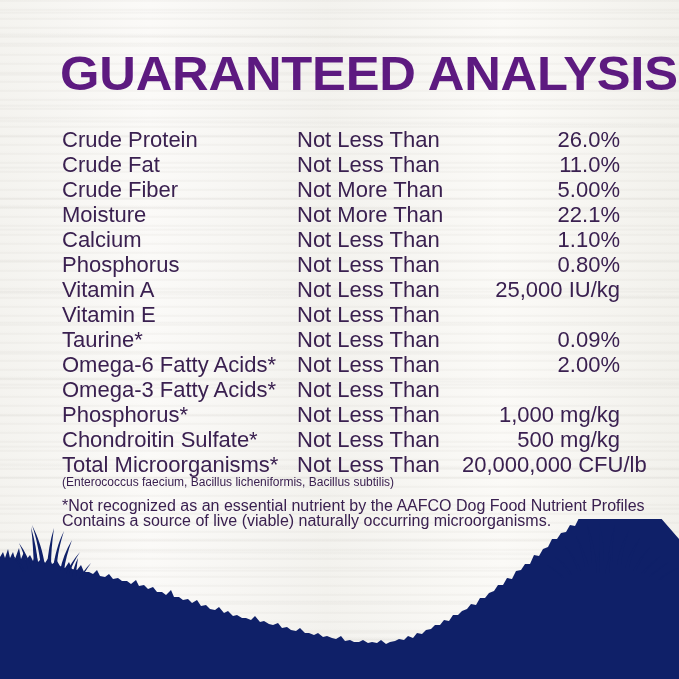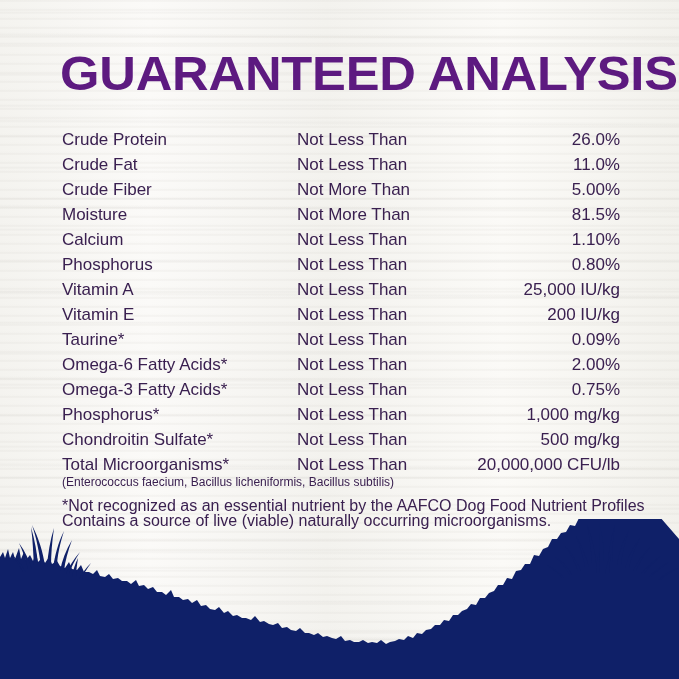--- a/index.html
+++ b/index.html
@@ -82,21 +82,21 @@
     left: 62px;
     top: 127px;
     width: 558px;
   }
 
   .row {
     display: flex;
     align-items: baseline;
     height: 25px;
     color: #3a2050;
-    font-size: 17px;
+    font-size: 22px;
     line-height: 25px;
     white-space: nowrap;
   }
   .nutrient {
     width: 235px;
     flex: 0 0 235px;
     text-align: left;
   }
   .qualifier {
     width: 165px;
@@ -160,56 +160,54 @@
           <div class="amount">11.0%</div>
         </div>
         <div class="row">
           <div class="nutrient">Crude Fiber</div>
           <div class="qualifier">Not More Than</div>
           <div class="amount">5.00%</div>
         </div>
         <div class="row">
           <div class="nutrient">Moisture</div>
           <div class="qualifier">Not More Than</div>
-          <div class="amount">81.5%</div>
+          <div class="amount">22.1%</div>
         </div>
         <div class="row">
           <div class="nutrient">Calcium</div>
           <div class="qualifier">Not Less Than</div>
           <div class="amount">1.10%</div>
         </div>
         <div class="row">
           <div class="nutrient">Phosphorus</div>
           <div class="qualifier">Not Less Than</div>
           <div class="amount">0.80%</div>
         </div>
         <div class="row">
           <div class="nutrient">Vitamin A</div>
           <div class="qualifier">Not Less Than</div>
           <div class="amount">25,000 IU/kg</div>
         </div>
         <div class="row">
           <div class="nutrient">Vitamin E</div>
           <div class="qualifier">Not Less Than</div>
-          <div class="amount">200 IU/kg</div>
         </div>
         <div class="row">
           <div class="nutrient">Taurine*</div>
           <div class="qualifier">Not Less Than</div>
           <div class="amount">0.09%</div>
         </div>
         <div class="row">
           <div class="nutrient">Omega-6 Fatty Acids*</div>
           <div class="qualifier">Not Less Than</div>
           <div class="amount">2.00%</div>
         </div>
         <div class="row">
           <div class="nutrient">Omega-3 Fatty Acids*</div>
           <div class="qualifier">Not Less Than</div>
-          <div class="amount">0.75%</div>
         </div>
         <div class="row">
           <div class="nutrient">Phosphorus*</div>
           <div class="qualifier">Not Less Than</div>
           <div class="amount">1,000 mg/kg</div>
         </div>
         <div class="row">
           <div class="nutrient">Chondroitin Sulfate*</div>
           <div class="qualifier">Not Less Than</div>
           <div class="amount">500 mg/kg</div>

